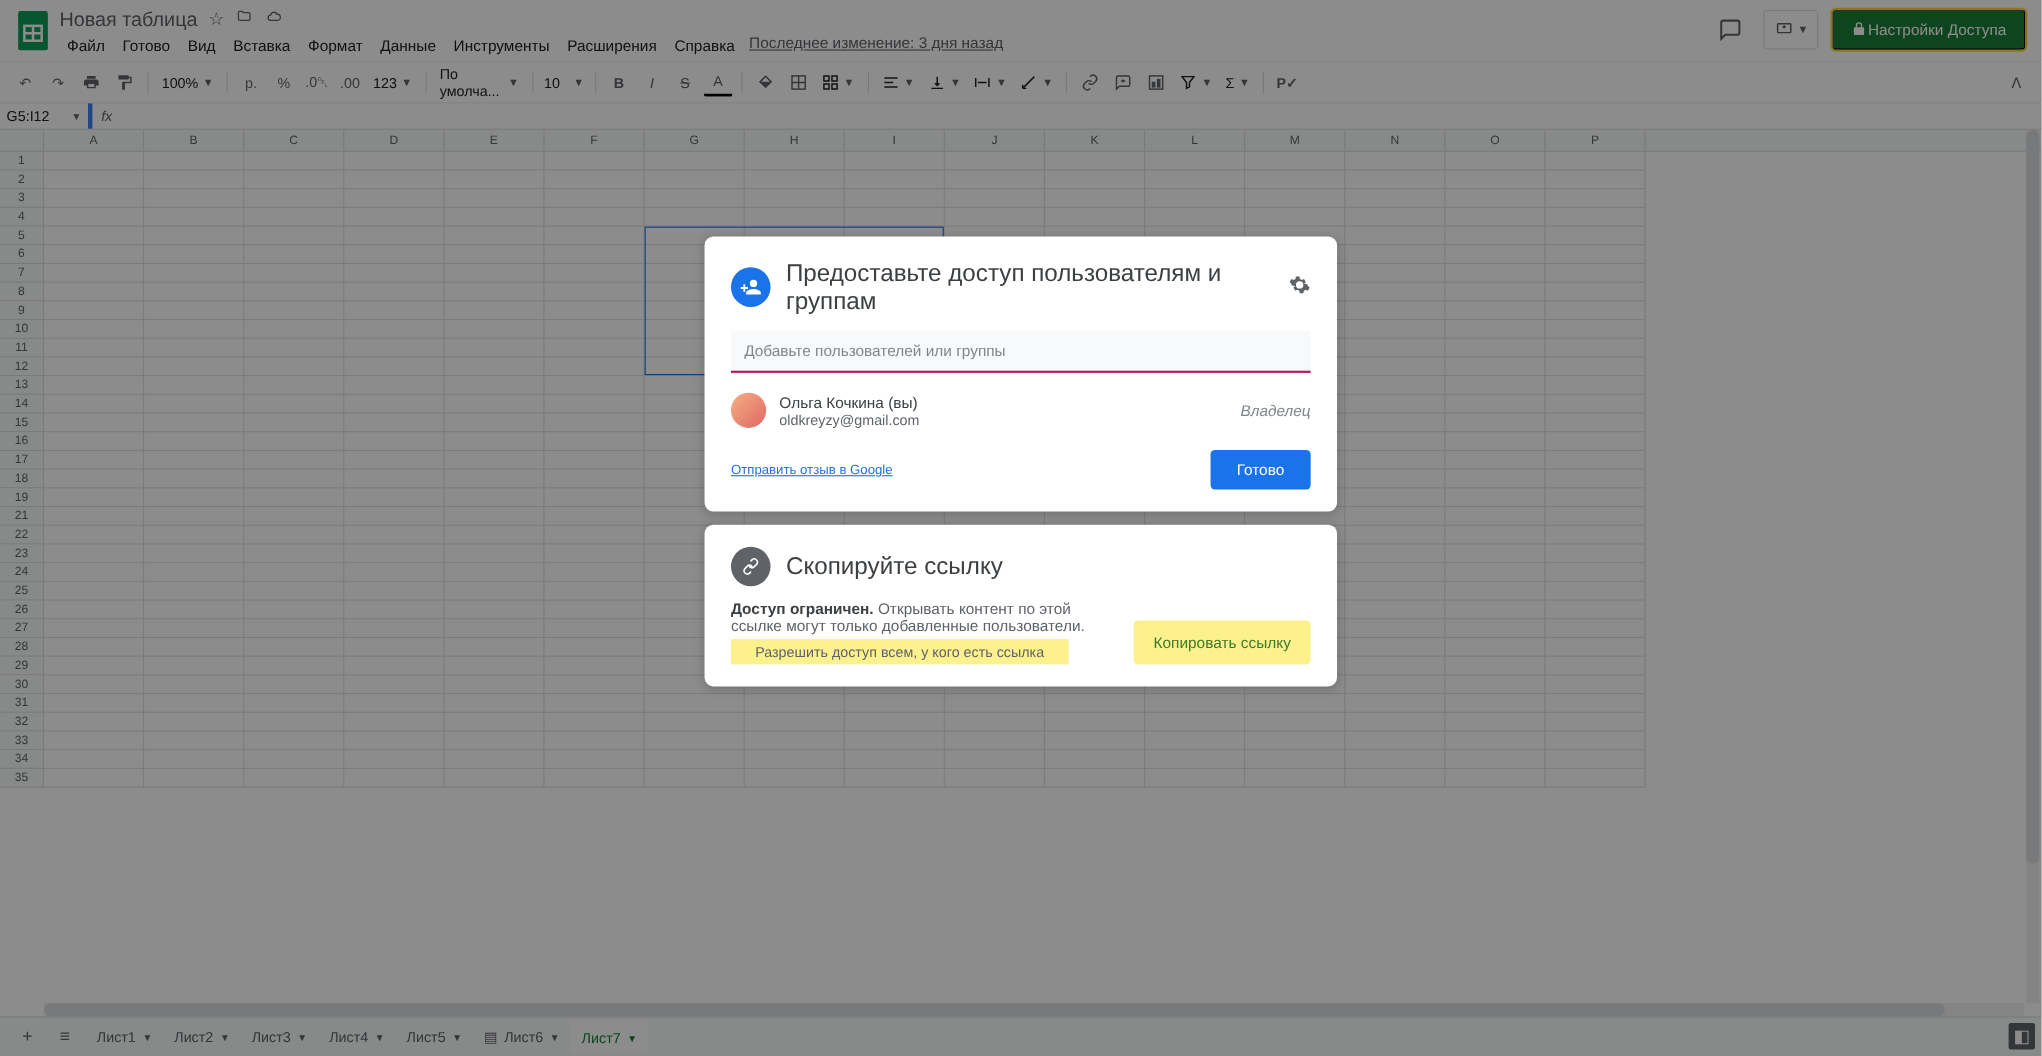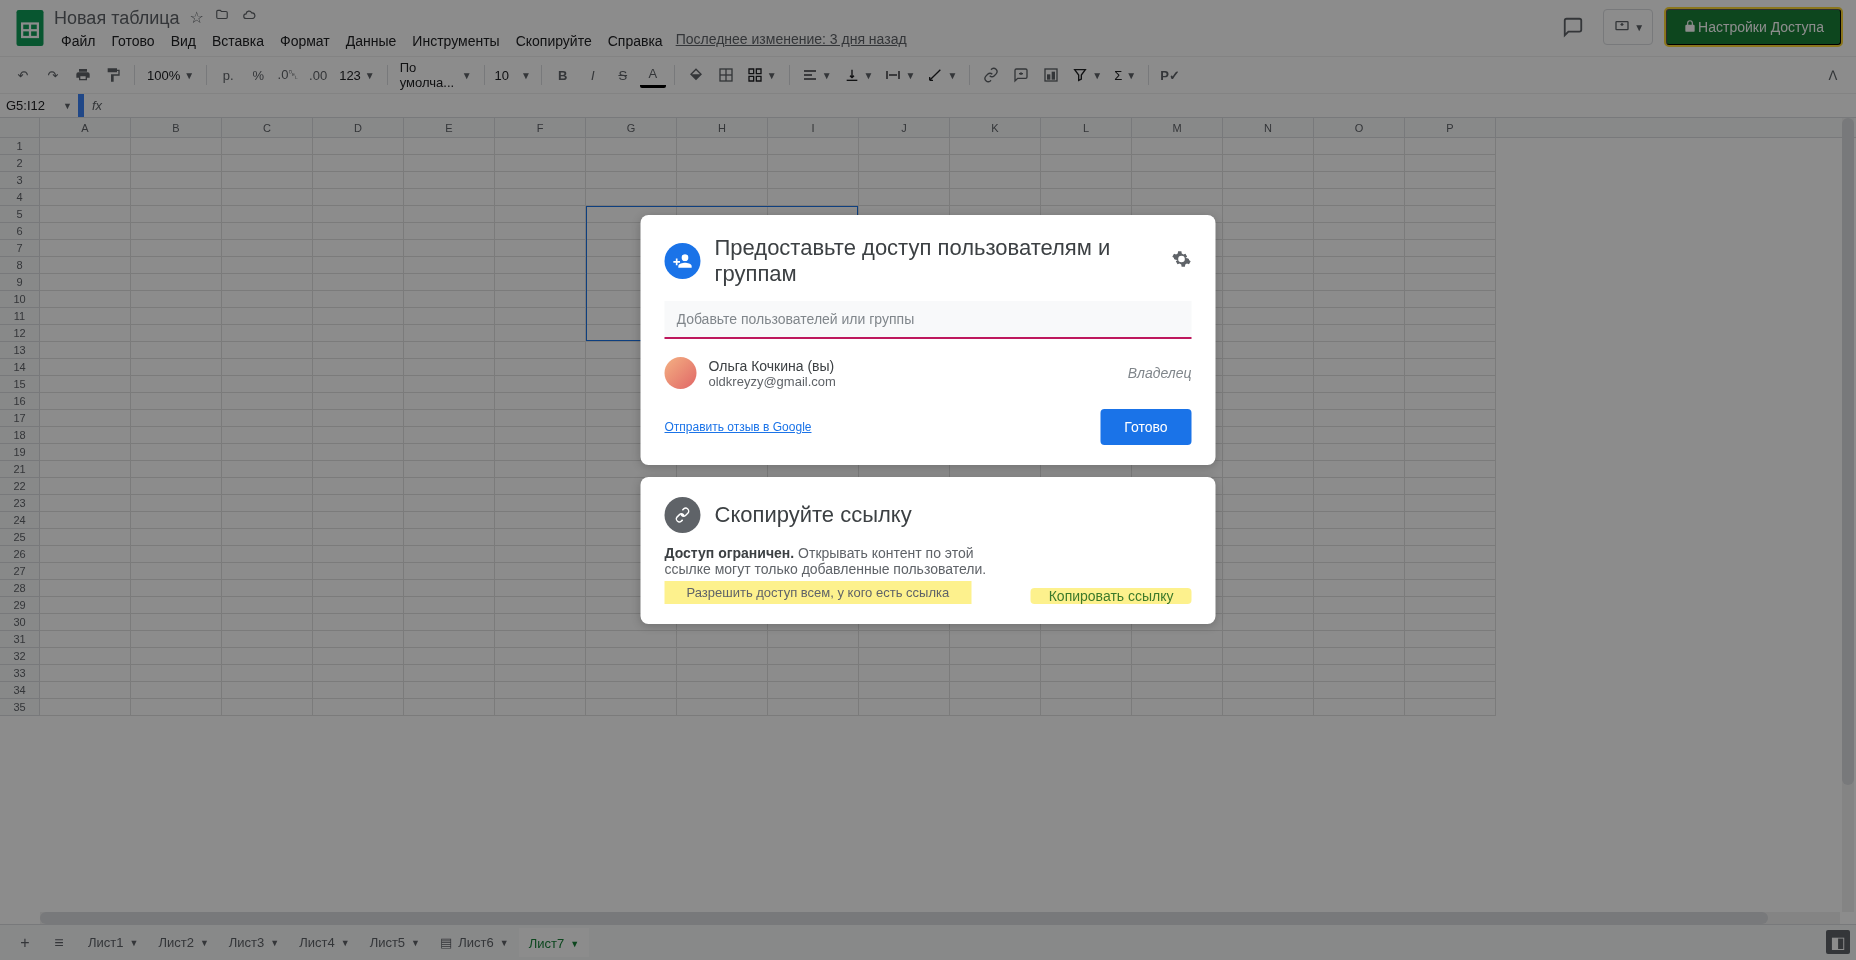--- a/index.html
+++ b/index.html
@@ -28,21 +28,21 @@
 .toolbar { height:38px; border-top:1px solid #eee; border-bottom:1px solid #eee; display:flex; align-items:center; padding:0 10px; gap:4px; }
 .tbtn { min-width:26px; height:26px; display:flex; align-items:center; justify-content:center; color:#5f6368; font-size:13px; border-radius:2px; }
 .tsep { width:1px; height:20px; background:#dadce0; margin:0 4px; }
 .tsel { display:flex; align-items:center; gap:4px; padding:0 4px; color:#202124; font-size:13px; }
 .tsel .arrow { color:#5f6368; font-size:10px; }
 .toolbar-spacer { flex:1; }
 .collapse-arrow { color:#5f6368; }
 
 
 .fbar { height:24px; border-bottom:1px solid #dadce0; display:flex; align-items:center; }
-.namebox { width:84px; padding:0 6px; font-size:13px; color:#202124; display:flex; align-items:center; justify-content:space-between; border-right:6px solid #3b82f6; height:100%; }
+.namebox { width:84px; padding:0 6px; font-size:13px; color:#202124; display:flex; align-items:center; justify-content:space-between; border-right:4px solid #3b82f6; height:100%; }
 .namebox .arrow { color:#5f6368; font-size:9px; }
 .fx { width:26px; text-align:center; font-style:italic; color:#5f6368; font-size:13px; }
 
 
 .grid-area { position:relative; height:calc(100% - 56px - 38px - 24px - 36px); overflow:hidden; }
 .col-headers { display:flex; height:20px; background:#f8f9fa; border-bottom:1px solid #dadce0; }
 .corner { width:40px; border-right:1px solid #dadce0; }
 .colh { width:91px; border-right:1px solid #dadce0; font-size:11px; color:#5f6368; display:flex; align-items:center; justify-content:center; }
 .rows { height:calc(100% - 20px); overflow:hidden; }
 .row { display:flex; height:17px; }
@@ -75,21 +75,21 @@
 .user-name { font-size:14px; font-weight:500; color:#3c4043; }
 .user-email { font-size:13px; color:#5f6368; }
 .user-role { font-size:14px; color:#80868b; font-style:italic; }
 .modal-foot { display:flex; justify-content:space-between; align-items:center; margin-top:20px; }
 .feedback { font-size:12px; color:#1a73e8; text-decoration:underline; }
 .done-btn { background:#1a73e8; color:#fff; border:none; border-radius:4px; padding:10px 24px; font-size:14px; font-weight:500; }
 .link-desc { margin-top:12px; display:flex; gap:16px; align-items:flex-end; }
 .link-text { font-size:14px; color:#5f6368; flex:1; }
 .link-text b { color:#3c4043; font-weight:600; }
 .allow-link { display:inline-block; margin-top:4px; font-size:13px; color:#5f6368; font-weight:500; background:#fdf18d; padding:4px 22px; }
-.copy-link-btn { background:#fdf18d; color:#3c7a2a; font-size:14px; font-weight:500; border:none; padding:0 18px; border-radius:4px; white-space:nowrap; }
+.copy-link-btn { background:#fdf18d; color:#3c7a2a; font-size:14px; font-weight:500; border:none; padding:12px 18px; border-radius:4px; white-space:nowrap; }
 .hscroll { position:absolute; bottom:36px; left:40px; right:16px; height:12px; background:#f1f1f1; }
 .hscroll-thumb { height:100%; width:96%; background:#dadce0; border-radius:6px; }
 .vscroll { position:absolute; top:118px; right:2px; width:12px; bottom:48px; background:#f1f1f1; }
 .vscroll-thumb { width:100%; height:84%; background:#dadce0; border-radius:6px; }
 </style>
 </head>
 <body>
 
 <div class="header">
   <div class="logo">
@@ -114,21 +114,21 @@
       </div>
     </div>
     <div class="menu-row" id="menu-row">
         <span class="menu-item">Файл</span>
         <span class="menu-item">Готово</span>
         <span class="menu-item">Вид</span>
         <span class="menu-item">Вставка</span>
         <span class="menu-item">Формат</span>
         <span class="menu-item">Данные</span>
         <span class="menu-item">Инструменты</span>
-        <span class="menu-item">Скопируйте</span>
+        <span class="menu-item">Расширения</span>
         <span class="menu-item">Справка</span>
         <span class="last-edit">Последнее изменение: 3 дня назад</span>
       </div>
   </div>
   <div class="header-right">
     <div class="comment-btn">
         <svg width="22" height="22" viewBox="0 0 24 24" fill="none" stroke="currentColor" stroke-width="2">
           <path d="M21 15a2 2 0 01-2 2H7l-4 4V5a2 2 0 012-2h14a2 2 0 012 2z"></path>
         </svg>
       </div>

